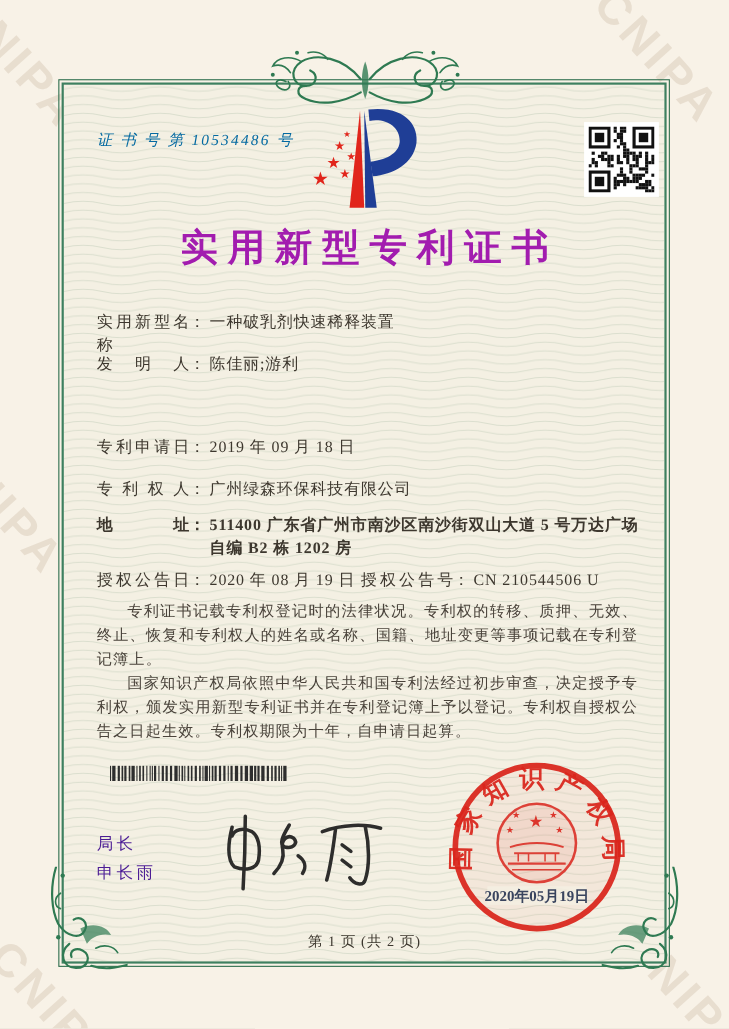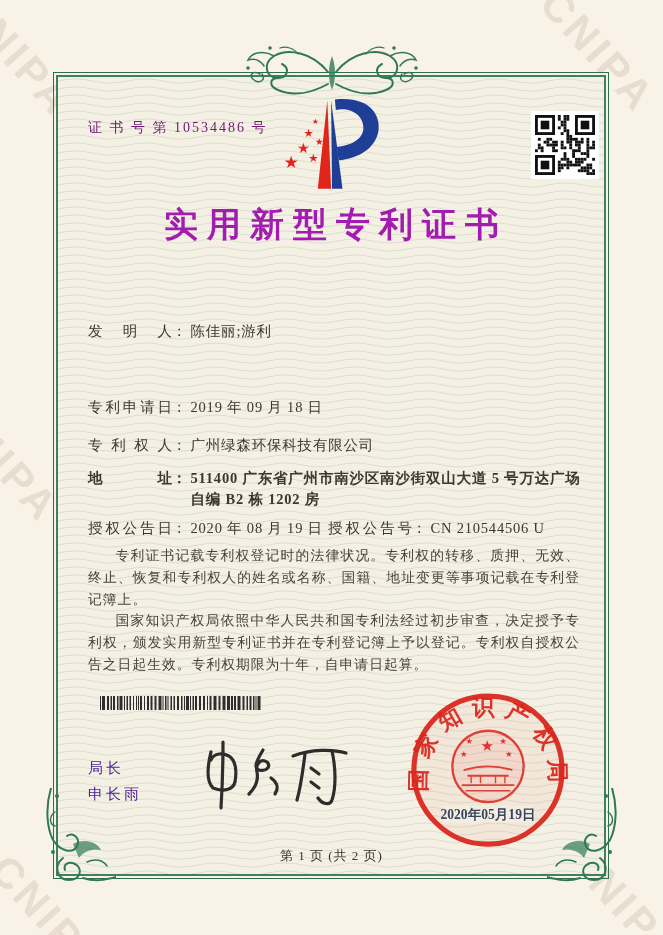--- a/index.html
+++ b/index.html
@@ -21,21 +21,21 @@
   }
   .frame-inner{
     position:absolute;left:2px;top:2px;right:2px;bottom:2px;
     border:2.5px solid #3e8060;box-sizing:border-box;background:#f4f0e3;
   }
   .waves{position:absolute;left:0;top:0;width:100%;height:100%;}
   .ornament-top{position:absolute;left:50%;top:40px;transform:translateX(-50%);z-index:4;}
   .corner{position:absolute;z-index:4;}
   .corner.bl{left:42px;top:788px;}
   .corner.br{right:42px;top:788px;transform:scaleX(-1);}
-  .cert-no{position:absolute;left:88px;top:119px;font-size:14px;letter-spacing:2px;color:#701a75;z-index:3;}
+  .cert-no{position:absolute;left:88px;top:119px;font-size:14px;letter-spacing:2px;color:#0369a1;z-index:3;font-style:italic;}
   .logo{position:absolute;left:276px;top:95px;z-index:3;}
   .qr-box{position:absolute;left:531px;top:111px;width:68px;height:68px;background:#ffffff;z-index:3;display:flex;align-items:center;justify-content:center;}
   .title{
     position:absolute;left:0;right:0;top:202px;text-align:center;z-index:3;
     font-size:34px;font-weight:bold;letter-spacing:9px;text-indent:9px;color:#a21caf;
   }
   .row{position:absolute;left:88px;width:495px;font-size:14.5px;color:#3d372e;z-index:3;line-height:21px;}
   .flabel{display:inline-block;width:84px;text-align:justify;text-align-last:justify;vertical-align:top;letter-spacing:0;}
   .fcolon{display:inline-block;vertical-align:top;margin-right:4px;}
   .fvalue{display:inline-block;vertical-align:top;letter-spacing:0.8px;white-space:pre-line;max-width:400px;}
@@ -266,20 +266,23 @@
         <rect x="42.85714285714286" y="2.857142857142857" width="14.285714285714286" height="14.285714285714286" fill="#fff"></rect>
         <rect x="45.714285714285715" y="5.714285714285714" width="8.571428571428571" height="8.571428571428571" fill="#111"></rect>
         <rect x="0" y="40" width="20" height="20" fill="#111"></rect>
         <rect x="2.857142857142857" y="42.85714285714286" width="14.285714285714286" height="14.285714285714286" fill="#fff"></rect>
         <rect x="5.714285714285714" y="45.714285714285715" width="8.571428571428571" height="8.571428571428571" fill="#111"></rect>
       </svg>
   </div>
 
   <div class="title">实用新型专利证书</div>
 
+  <div class="row" style="top:283px;">
+    <span class="flabel">实用新型名称</span><span class="fcolon">：</span><span class="fvalue">一种破乳剂快速稀释装置</span>
+  </div>
   <div class="row" style="top:321px;">
     <span class="flabel">发明人</span><span class="fcolon">：</span><span class="fvalue">陈佳丽;游利</span>
   </div>
   <div class="row" style="top:397px;">
     <span class="flabel">专利申请日</span><span class="fcolon">：</span><span class="fvalue">2019 年 09 月 18 日</span>
   </div>
   <div class="row" style="top:435px;">
     <span class="flabel">专利权人</span><span class="fcolon">：</span><span class="fvalue">广州绿森环保科技有限公司</span>
   </div>
   <div class="row" style="top:468px;font-weight:bold;">

